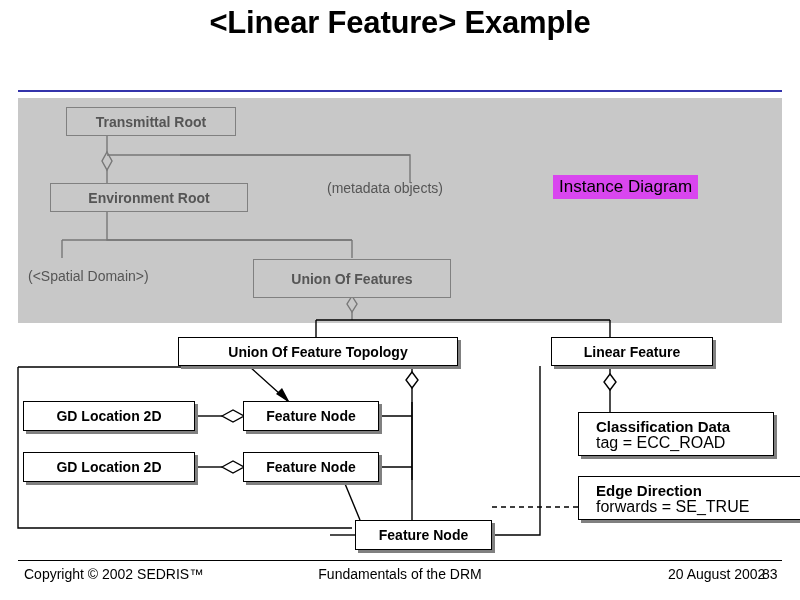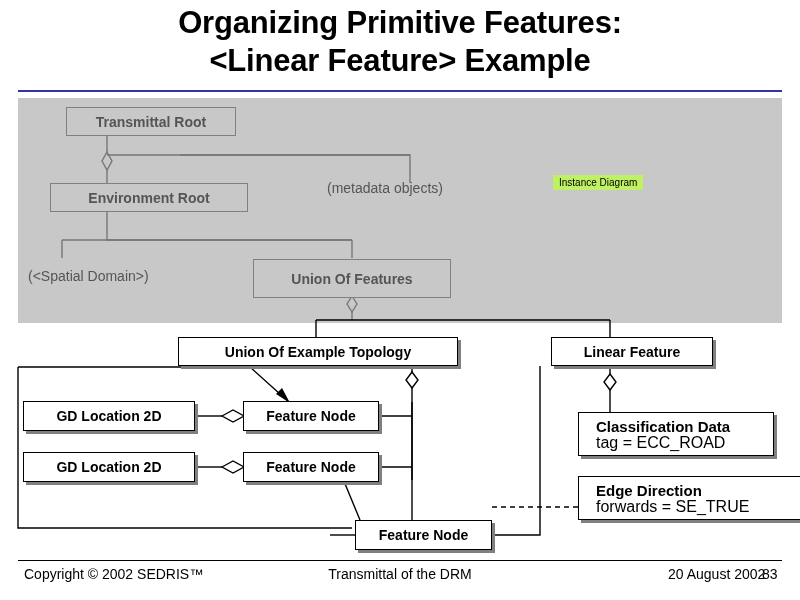--- a/index.html
+++ b/index.html
@@ -99,23 +99,23 @@
     box-shadow: 3px 3px 0 #808080;
   }
   .plain-label {
     position: absolute;
     font-size: 14px;
     color: #555555;
     white-space: nowrap;
   }
   .highlight {
     position: absolute;
-    background: #bef264;
-    color: #000000;
-    font-size: 10px;
+    background: #d946ef;
+    color: #000000;
+    font-size: 17px;
     padding: 2px 6px;
     white-space: nowrap;
   }
   
   .attrbox {
     position: absolute;
     box-sizing: border-box;
     border: 1px solid #000000;
     background: #ffffff;
     box-shadow: 3px 3px 0 #808080;
@@ -142,21 +142,20 @@
     width: 800px; height: 600px;
     pointer-events: none;
   }
 </style>
 </head>
 <body>
 
 <div id="slide">
 
   <div class="title">
-    <span>Organizing Primitive Features:</span>
     <span class="l2">&lt;Linear Feature&gt; Example</span>
   </div>
   <div class="title-rule"></div>
 
   <div class="grey-panel"></div>
 
   <svg class="overlay" viewBox="0 0 800 600">
     <g stroke="#777777" stroke-width="1.4" fill="none">
 
       <path d="M107 136 L107 152"></path>
@@ -240,21 +239,21 @@
     <span>Union Of Features</span>
   </div>
 
   <div class="plain-label" style="left:327px; top:180px;">(metadata objects)</div>
 
   <div class="plain-label" style="left:28px; top:268px;">(&lt;Spatial Domain&gt;)</div>
 
   <div class="highlight" style="left:553px; top:175px;">Instance Diagram</div>
 
   <div class="box white shadow" style="left:178px; top:337px; width:280px; height:29px;">
-    <span>Union Of Example Topology</span>
+    <span>Union Of Feature Topology</span>
   </div>
 
   <div class="box white shadow" style="left:551px; top:337px; width:162px; height:29px;">
     <span>Linear Feature</span>
   </div>
 
   <div class="box white shadow" style="left:23px; top:401px; width:172px; height:30px;">
     <span>GD Location 2D</span>
   </div>
 
@@ -279,17 +278,17 @@
     <span class="sub">tag = ECC_ROAD</span>
   </div>
 
   <div class="attrbox" style="left:578px; top:476px; width:228px;">
     <span class="head">Edge Direction</span>
     <span class="sub">forwards = SE_TRUE</span>
   </div>
 
   <div class="footer-rule"></div>
   <div class="footer footer-left">Copyright © 2002 SEDRIS™</div>
-  <div class="footer footer-mid">Transmittal of the DRM</div>
+  <div class="footer footer-mid">Fundamentals of the DRM</div>
   <div class="footer footer-date">20 August 2002</div>
   <div class="footer footer-page">83</div>
 
 </div>
 
 </body></html>

